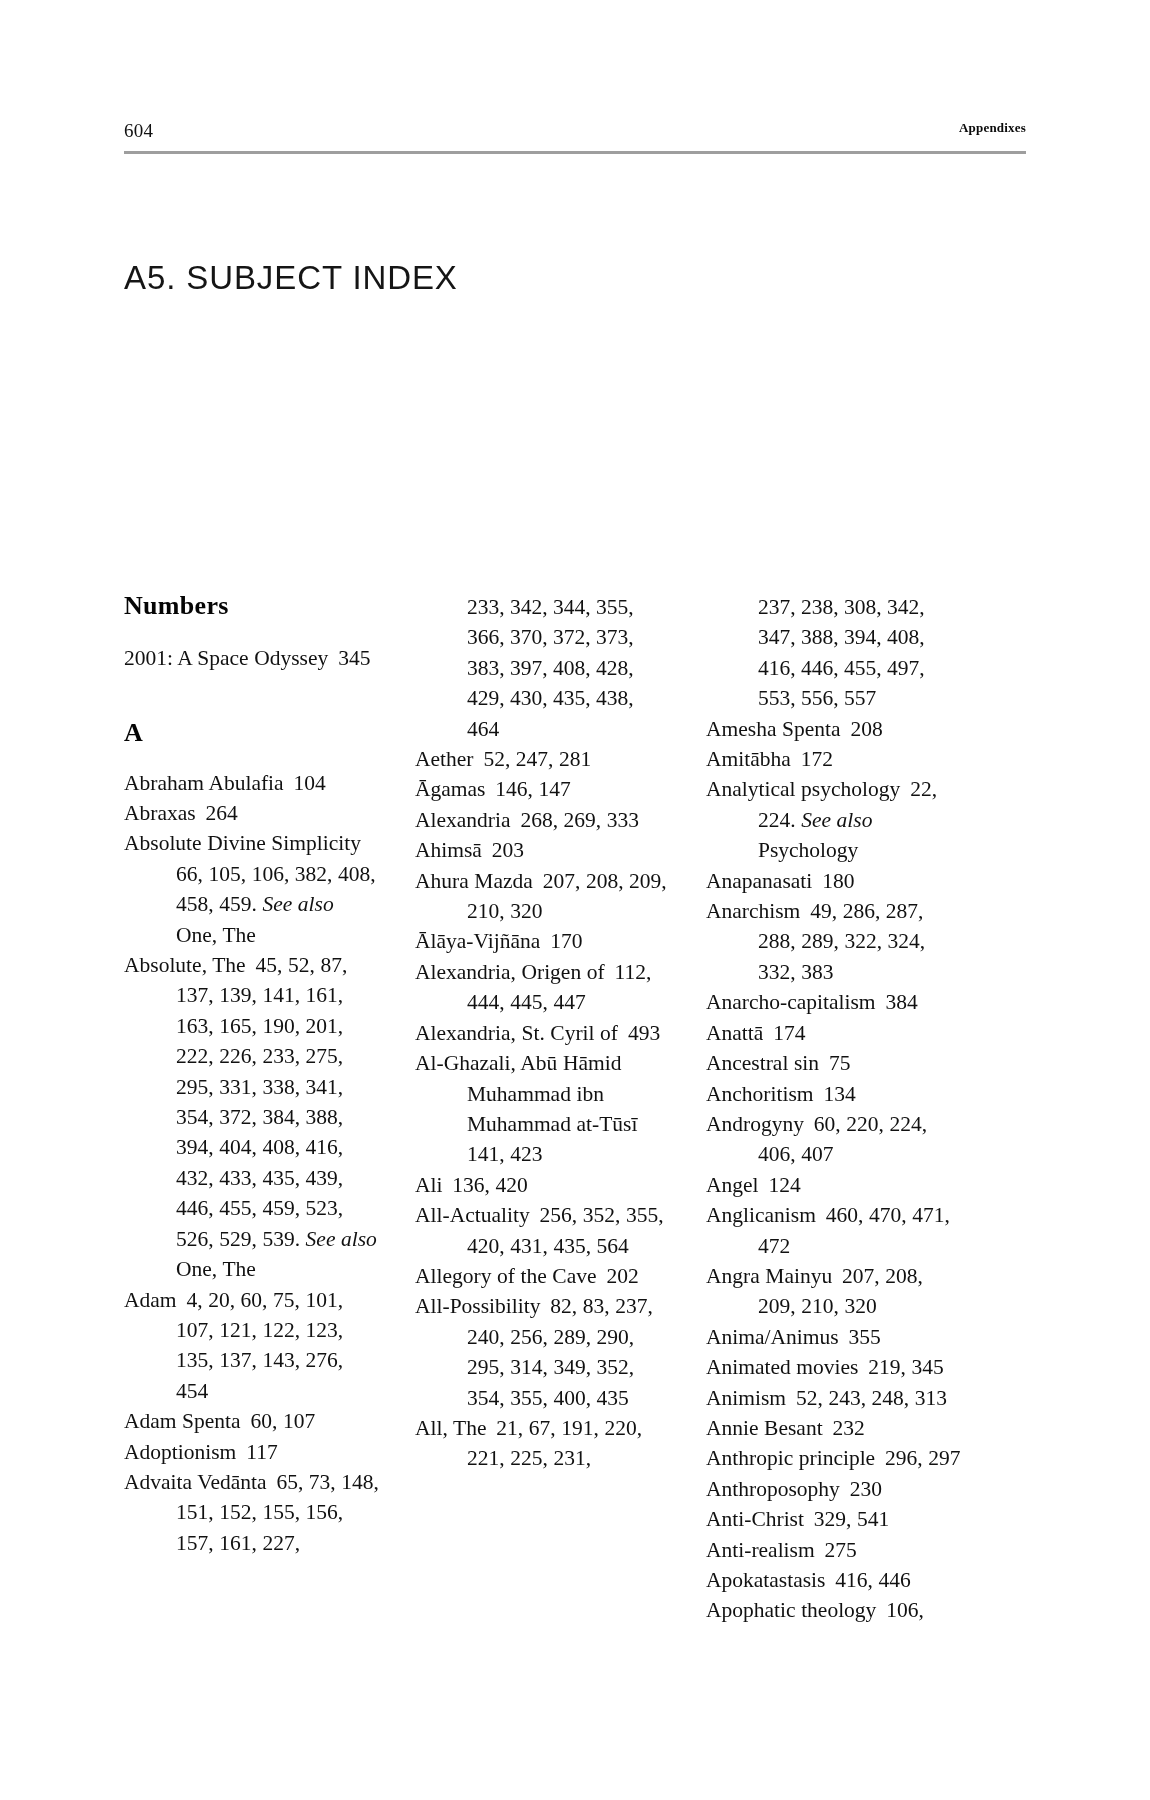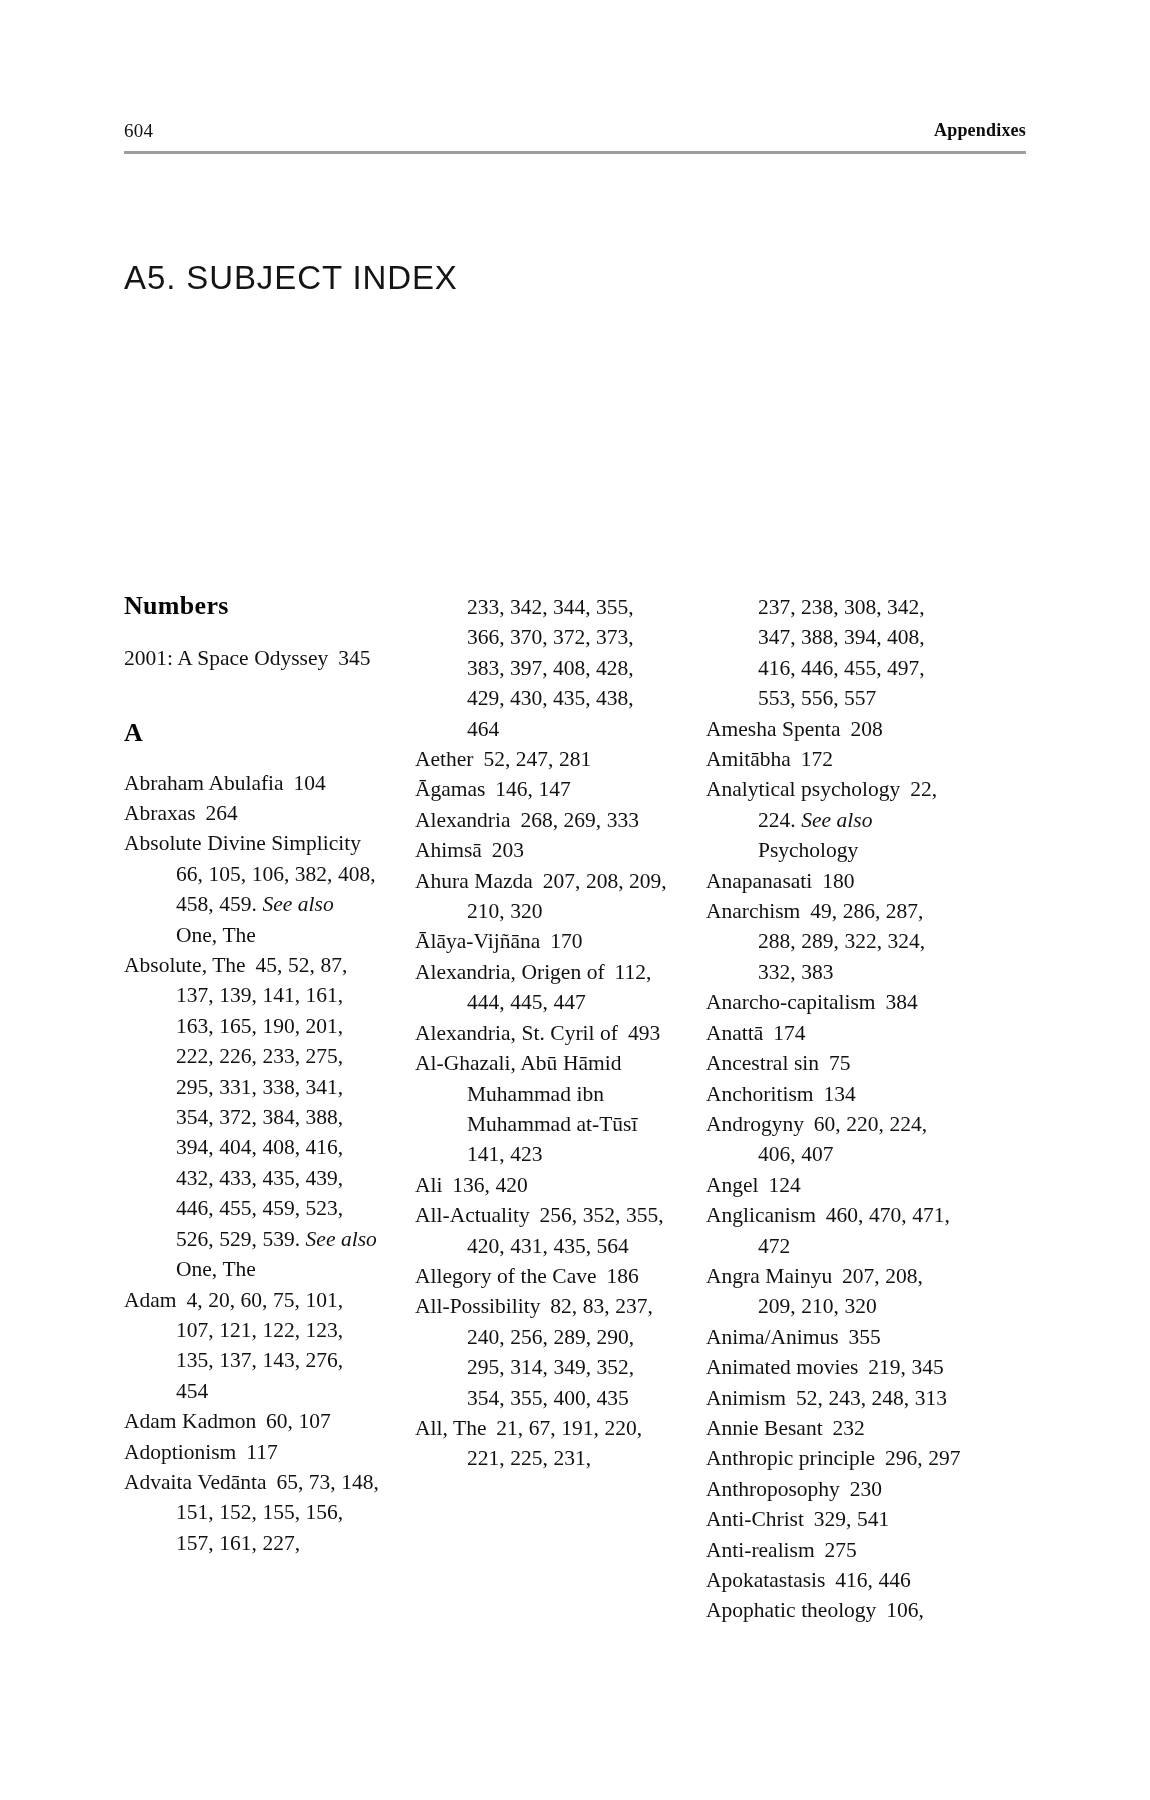--- a/index.html
+++ b/index.html
@@ -33,21 +33,21 @@
     left: 0;
     top: 0;
     font-size: 19px;
     letter-spacing: 0.2px;
     color: #111;
   }
   .runhead .title {
     position: absolute;
     right: 0;
     top: 0;
-    font-size: 18px;
+    font-size: 13px;
     font-weight: bold;
     letter-spacing: 0.2px;
     color: #0a0a0a;
   }
   .runrule {
     position: absolute;
     left: 124px;
     right: 124px;
     top: 135px;
     height: 3px;
@@ -149,38 +149,38 @@
     <div class="col" id="col1">
         <div class="colhead">Numbers</div>
         <p class="entry"><span class="lead">2001: A Space Odyssey</span><span class="loc">  345</span></p>
         <div class="spacer-before-head"></div>
         <div class="colhead tight">A</div>
         <p class="entry"><span class="lead">Abraham Abulafia</span><span class="loc">  104</span></p>
         <p class="entry"><span class="lead">Abraxas</span><span class="loc">  264</span></p>
         <p class="entry"><span class="lead">Absolute Divine Simplicity</span><span class="loc">  66, 105, 106, 382, 408, 458, 459.</span><i> See also</i><span> One, The</span></p>
         <p class="entry"><span class="lead">Absolute, The</span><span class="loc">  45, 52, 87, 137, 139, 141, 161, 163, 165, 190, 201, 222, 226, 233, 275, 295, 331, 338, 341, 354, 372, 384, 388, 394, 404, 408, 416, 432, 433, 435, 439, 446, 455, 459, 523, 526, 529, 539.</span><i> See also</i><span> One, The</span></p>
         <p class="entry"><span class="lead">Adam</span><span class="loc">  4, 20, 60, 75, 101, 107, 121, 122, 123, 135, 137, 143, 276, 454</span></p>
-        <p class="entry"><span class="lead">Adam Kadmon</span><span class="loc">  60, 107</span></p>
+        <p class="entry"><span class="lead">Adam Spenta</span><span class="loc">  60, 107</span></p>
         <p class="entry"><span class="lead">Adoptionism</span><span class="loc">  117</span></p>
         <p class="entry"><span class="lead">Advaita Vedānta</span><span class="loc">  65, 73, 148, 151, 152, 155, 156, 157, 161, 227,</span></p>
       </div>
     <div class="col" id="col2">
         <p class="cont">233, 342, 344, 355, 366, 370, 372, 373, 383, 397, 408, 428, 429, 430, 435, 438, 464</p>
         <p class="entry"><span class="lead">Aether</span><span class="loc">  52, 247, 281</span></p>
         <p class="entry"><span class="lead">Āgamas</span><span class="loc">  146, 147</span></p>
         <p class="entry"><span class="lead">Alexandria</span><span class="loc">  268, 269, 333</span></p>
         <p class="entry"><span class="lead">Ahimsā</span><span class="loc">  203</span></p>
         <p class="entry"><span class="lead">Ahura Mazda</span><span class="loc">  207, 208, 209, 210, 320</span></p>
         <p class="entry"><span class="lead">Ālāya-Vijñāna</span><span class="loc">  170</span></p>
         <p class="entry"><span class="lead">Alexandria, Origen of</span><span class="loc">  112, 444, 445, 447</span></p>
         <p class="entry"><span class="lead">Alexandria, St. Cyril of</span><span class="loc">  493</span></p>
         <p class="entry"><span class="lead">Al-Ghazali, Abū Hāmid Muhammad ibn Muhammad at-Tūsī</span><span class="loc">  141, 423</span></p>
         <p class="entry"><span class="lead">Ali</span><span class="loc">  136, 420</span></p>
         <p class="entry"><span class="lead">All-Actuality</span><span class="loc">  256, 352, 355, 420, 431, 435, 564</span></p>
-        <p class="entry"><span class="lead">Allegory of the Cave</span><span class="loc">  186</span></p>
+        <p class="entry"><span class="lead">Allegory of the Cave</span><span class="loc">  202</span></p>
         <p class="entry"><span class="lead">All-Possibility</span><span class="loc">  82, 83, 237, 240, 256, 289, 290, 295, 314, 349, 352, 354, 355, 400, 435</span></p>
         <p class="entry"><span class="lead">All, The</span><span class="loc">  21, 67, 191, 220, 221, 225, 231,</span></p>
       </div>
     <div class="col" id="col3">
         <p class="cont">237, 238, 308, 342, 347, 388, 394, 408, 416, 446, 455, 497, 553, 556, 557</p>
         <p class="entry"><span class="lead">Amesha Spenta</span><span class="loc">  208</span></p>
         <p class="entry"><span class="lead">Amitābha</span><span class="loc">  172</span></p>
         <p class="entry"><span class="lead">Analytical psychology</span><span class="loc">  22, 224.</span><i> See also</i><span> Psychology</span></p>
         <p class="entry"><span class="lead">Anapanasati</span><span class="loc">  180</span></p>
         <p class="entry"><span class="lead">Anarchism</span><span class="loc">  49, 286, 287, 288, 289, 322, 324, 332, 383</span></p>

